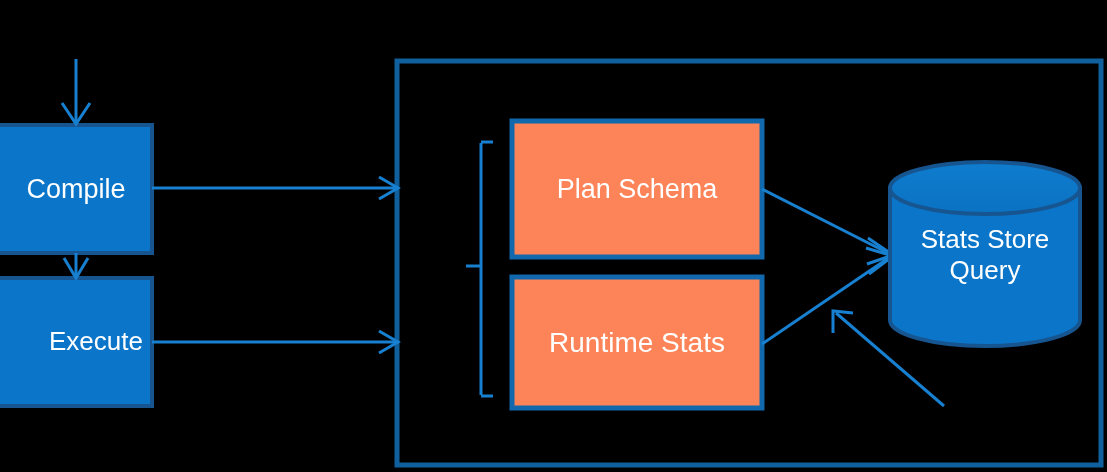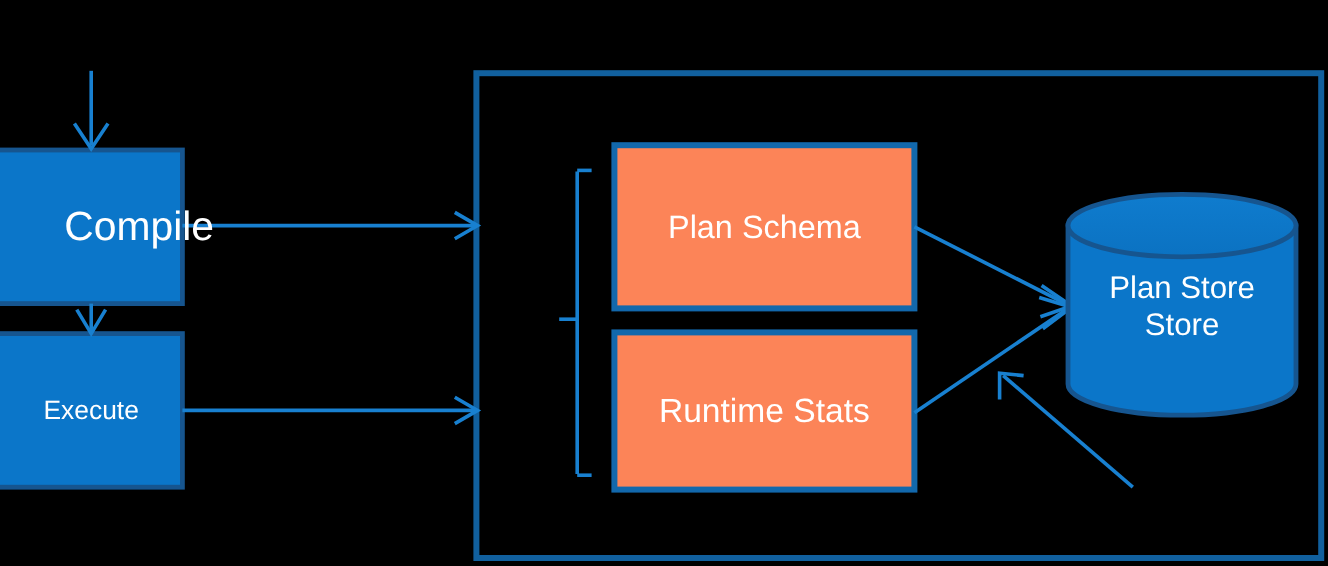--- a/index.html
+++ b/index.html
@@ -27,22 +27,22 @@
     display: flex;
     align-items: center;
     justify-content: center;
     color: #ffffff;
     font-family: "Liberation Sans", sans-serif;
     font-weight: 400;
     text-align: center;
     pointer-events: none;
     line-height: 1.2;
   }
-  .lbl-compile  { left: 0px;   top: 125px; width: 152px; height: 128px; font-size: 34px; margin-left: 40px; }
-  .lbl-execute  { left: 0px;   top: 278px; width: 152px; height: 128px; font-size: 22px; }
+  .lbl-compile  { left: 0px;   top: 125px; width: 152px; height: 128px; font-size: 27px; }
+  .lbl-execute  { left: 0px;   top: 278px; width: 152px; height: 128px; font-size: 26px; padding-left: 20px; }
   .lbl-plan     { left: 512px; top: 121px; width: 250px; height: 136px; font-size: 27px; }
   .lbl-runtime  { left: 512px; top: 277px; width: 250px; height: 131px; font-size: 28px; }
   .lbl-cylinder { left: 890px; top: 185px; width: 190px; height: 140px; font-size: 26px; }
 </style>
 </head>
 <body>
 
 <div id="canvas">
 
   <svg class="layer" viewBox="0 0 1107 472" xmlns="http://www.w3.org/2000/svg">
@@ -118,18 +118,18 @@
   <div class="node-label lbl-compile">Compile</div>
 
   <div class="node-label lbl-execute">Execute</div>
 
   <div class="node-label lbl-plan">Plan Schema</div>
 
   <div class="node-label lbl-runtime">Runtime Stats</div>
 
   <div class="node-label lbl-cylinder">
     <span>
-      <span>Plan Store</span><br>
-      <span>Store</span>
+      <span>Stats Store</span><br>
+      <span>Query</span>
     </span>
   </div>
 
 </div>
 
 </body></html>

